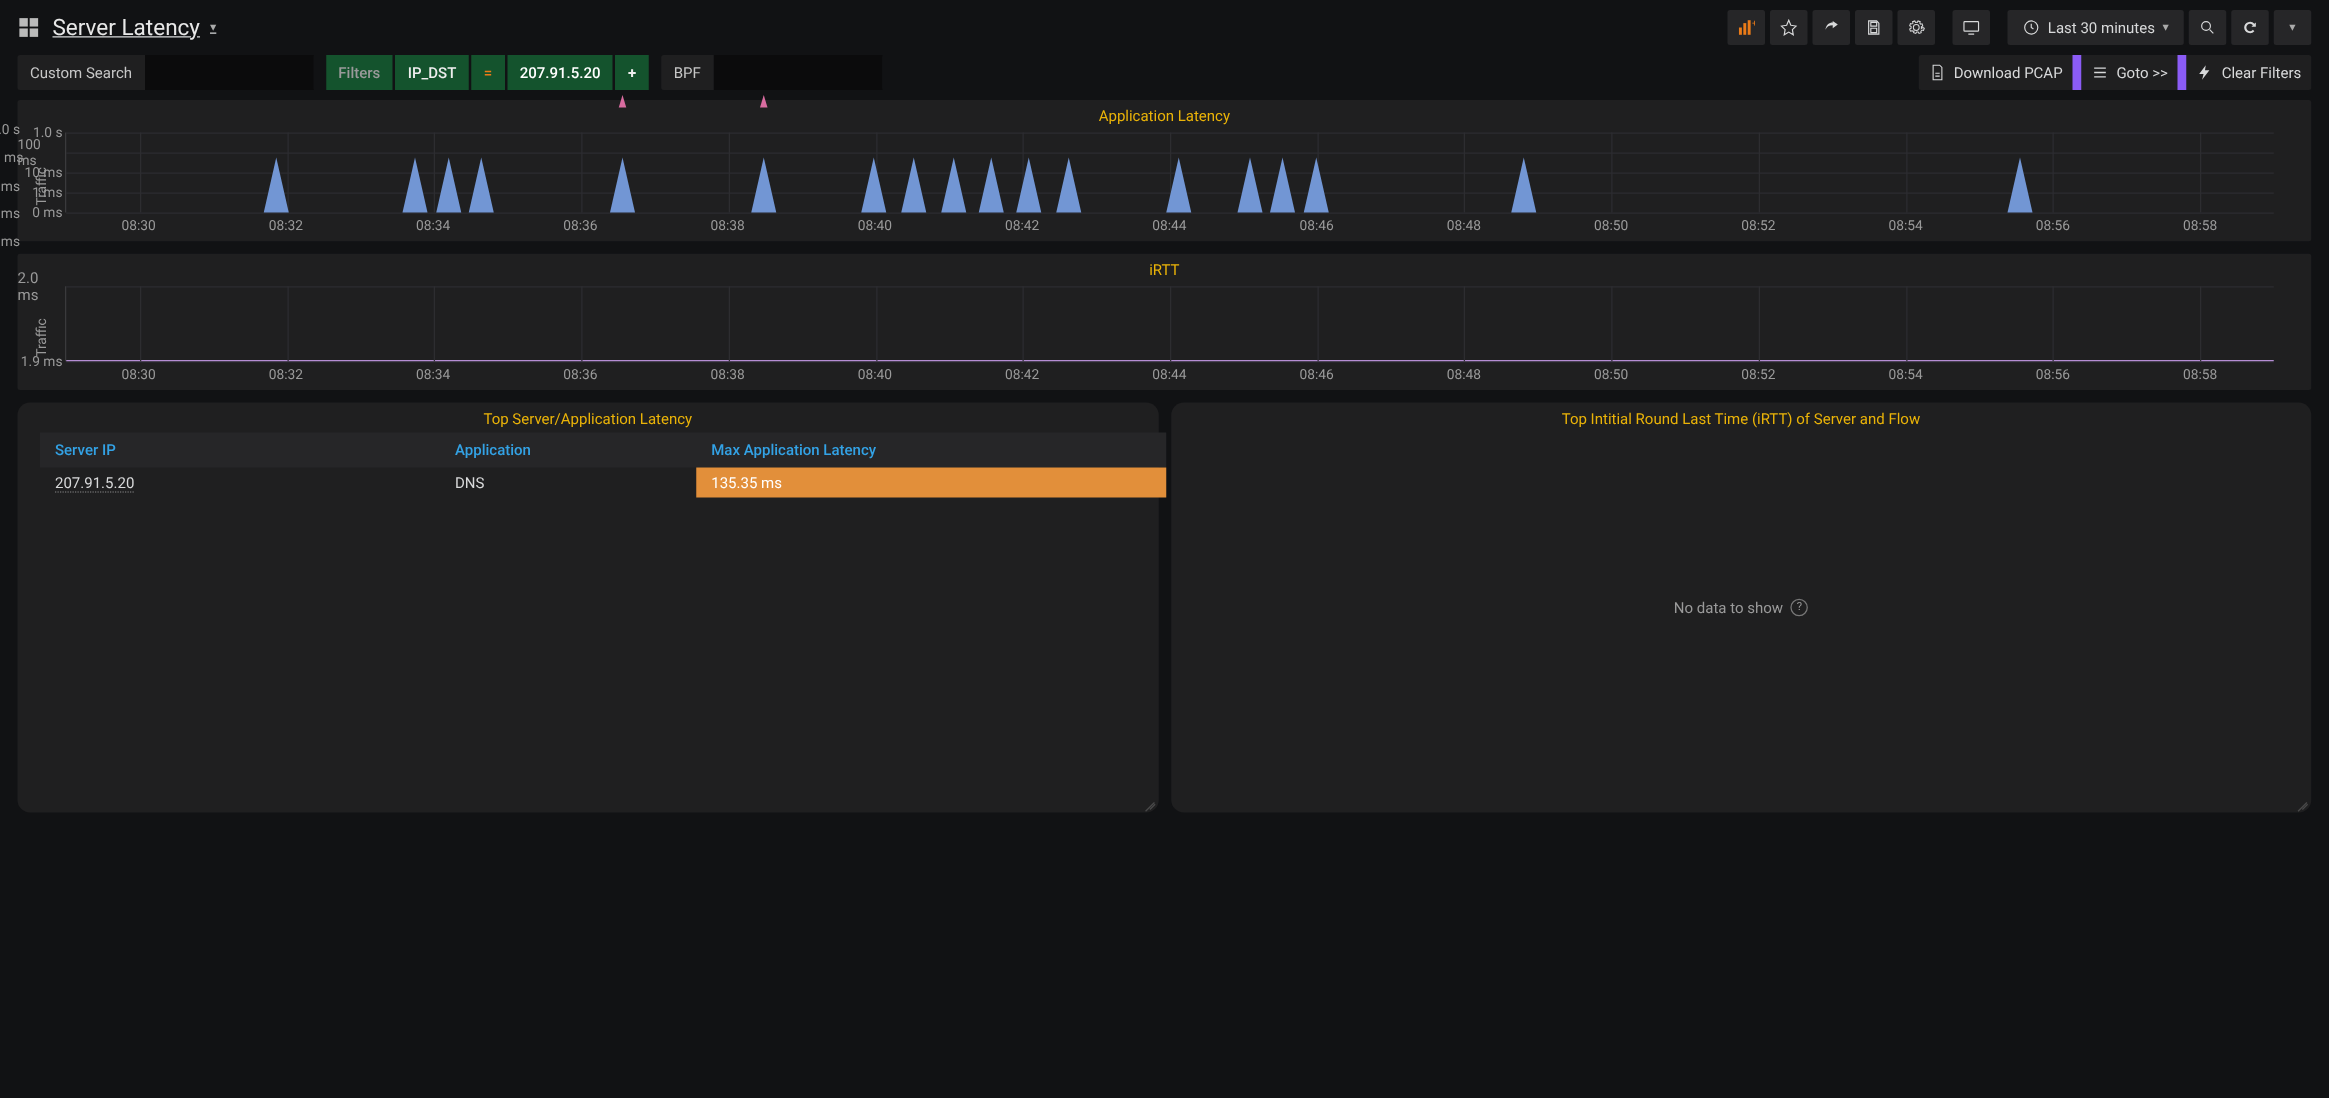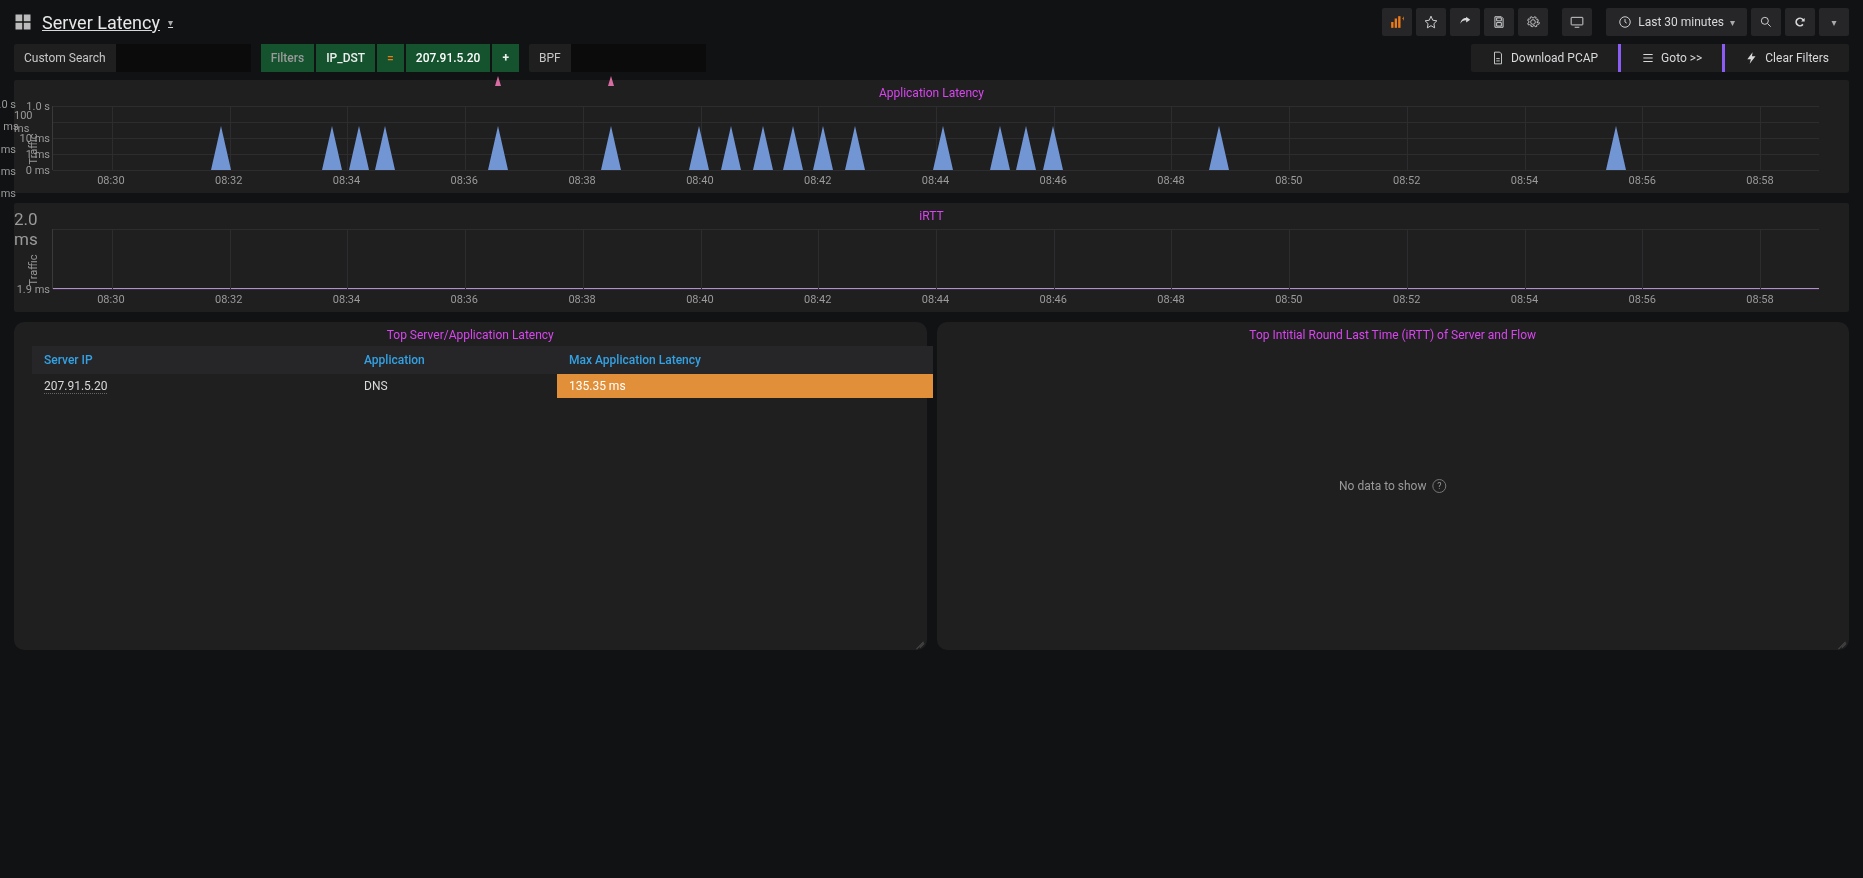--- a/index.html
+++ b/index.html
@@ -18,26 +18,26 @@
   .filter-row { display:flex; align-items:center; padding:0 14px 8px 14px; gap:10px;}
   .filter-chunk { display:flex; align-items:center; background:#1f1f20; height:28px; border-radius:2px;}
   .filter-label { padding:0 10px; color:#c7c7c7; font-size:12px;}
   .filter-input { background:#0b0b0c; border:none; height:28px; width:135px; color:#d8d9da; padding:0 8px; outline:none;}
   .filter-seg { background:#14532d; height:28px; display:flex; align-items:center; padding:0 10px; color:#eee; font-weight:500; font-size:12px;}
   .filter-seg.eq { color:#eb7b18; padding:0 10px;}
   .filter-seg.val { color:#fff;}
   .filter-seg.add { cursor:pointer; font-weight:700;}
   .spacer-flex { flex:1;}
   .right-actions { display:flex; align-items:center; background:#1f1f20; height:28px; border-radius:2px;}
-  .right-actions .act { padding:0 20px; height:28px; display:flex; align-items:center; gap:6px; cursor:pointer; color:#d8d9da; font-size:12px;}
-  .right-actions .act + .act { border-left:3px solid #8b5cf6;}
+  .right-actions .act { padding:0 8px; height:28px; display:flex; align-items:center; gap:6px; cursor:pointer; color:#d8d9da; font-size:12px;}
+  .right-actions .act + .act { border-left:7px solid #8b5cf6;}
   
   .content { padding:0 14px;}
   .panel { background:#1f1f20; border-radius:2px; margin-bottom:10px;}
-  .panel-title { text-align:center; color:#d946ef; font-size:12px; padding:6px 0 4px 0;}
+  .panel-title { text-align:center; color:#eab308; font-size:12px; padding:6px 0 4px 0;}
   .chart-wrap { position:relative; padding:2px 30px 6px 38px;}
   .ylabel { position:absolute; left:4px; top:50%; transform:translateY(-50%) rotate(-90deg); transform-origin:center; color:#9a9a9a; font-size:11px;}
   .plot { position:relative; height:64px; border-left:1px solid #3a3a3c;}
   .ytick { position:absolute; right:44px; font-size:11px; color:#9a9a9a; transform:translateY(-50%); white-space:nowrap;}
   .grid-h { position:absolute; left:0; right:0; height:1px; background:#2d2d30;}
   .xgrid { position:absolute; top:0; bottom:0; width:1px; background:#2d2d30;}
   .spike { position:absolute; bottom:0; width:0; height:0; border-left:10px solid transparent; border-right:10px solid transparent; transform:translateX(-50%);}
   .spike.blue { border-bottom:44px solid #7296d4;}
   .spike.pink-tip::after { content:""; position:absolute; left:-3px; bottom:40px; width:0; height:0; border-left:3px solid transparent; border-right:3px solid transparent; border-bottom:10px solid #d96ca0;}
   .line-irtt { position:absolute; left:0; right:0; bottom:0; height:1.5px; background:#b58dd4;}
@@ -294,21 +294,21 @@
           <div class="xtick">08:42</div>
           <div class="xtick">08:44</div>
           <div class="xtick">08:46</div>
           <div class="xtick">08:48</div>
           <div class="xtick">08:50</div>
           <div class="xtick">08:52</div>
           <div class="xtick">08:54</div>
           <div class="xtick">08:56</div>
           <div class="xtick">08:58</div>
         </div>
-    <div style="position: absolute; right: calc(100% - 36px); font-size: 17px; color: rgb(154, 154, 154); top: 2px; transform: translateY(-50%);">2.0 ms</div>
+    <div style="position: absolute; right: calc(100% - 36px); font-size: 12px; color: rgb(154, 154, 154); top: 2px; transform: translateY(-50%);">2.0 ms</div>
         <div style="position: absolute; right: calc(100% - 36px); font-size: 11px; color: rgb(154, 154, 154); top: 62px; transform: translateY(-50%);">1.9 ms</div>
       </div>
   </div>
 
   <div class="bottom-row">
     <div class="bottom-panel">
       <div class="panel-title">Top Server/Application Latency</div>
       <div class="table">
         <div class="thead">
           <div class="th c1">Server IP</div>

